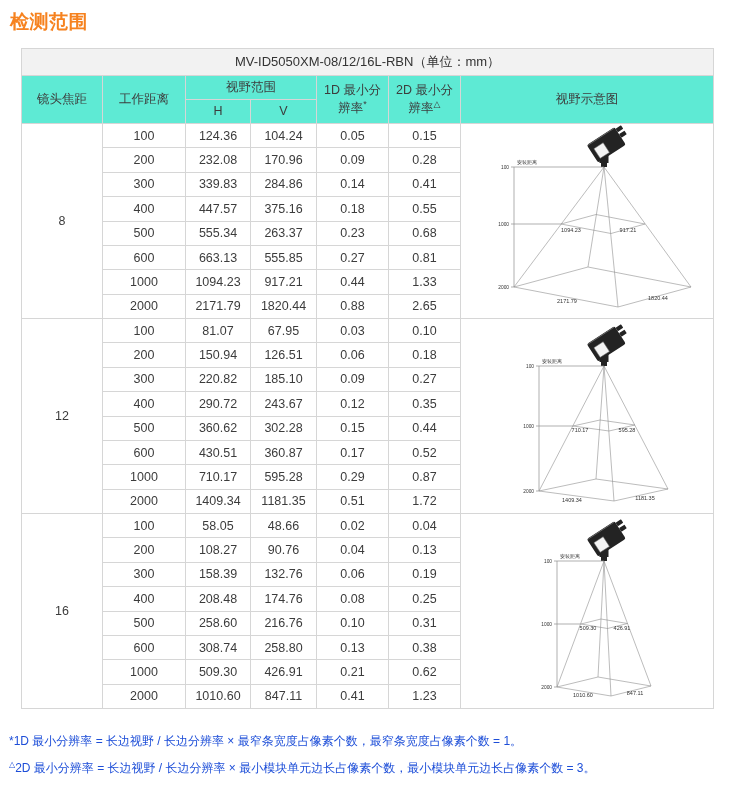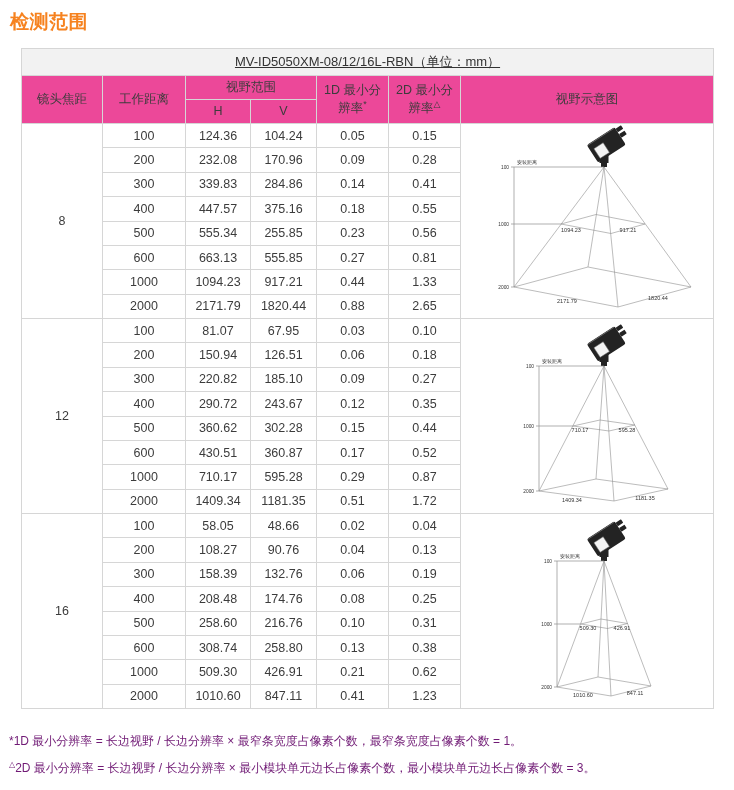--- a/index.html
+++ b/index.html
@@ -30,36 +30,35 @@
     color: #3c3c3c;
     padding: 0;
     overflow: hidden;
   }
   table.spec { border: 1px solid #c9c9c9; }
   tr.title-row th {
     background: #f2f2f2;
     height: 27px;
     font-size: 13px;
     color: #333;
-    text-decoration: underline;
   }
   tr.head-row th {
-    background: #ec4899;
+    background: #5eead4;
     height: 24px;
     line-height: 1.35;
   }
   tr.head-row th sup { font-size: 9px; }
   tbody td { height: 24px; background: #ffffff; }
   td.diagram-cell { padding: 0; }
   td.diagram-cell svg { display: block; }
 
   .footnotes { margin: 20px 0 0 9px; }
   .footnotes p {
     font-size: 12px;
-    color: #701a75;
+    color: #1d4ed8;
     line-height: 24px;
     white-space: nowrap;
   }
   .footnotes sup { font-size: 8px; }
 
   svg text { fill: #333; }
   .frustum-line { fill: none; stroke: #8e8e8e; stroke-width: 0.6; }
   .axis-line { fill: none; stroke: #8e8e8e; stroke-width: 0.7; }
 </style>
 </head>
@@ -156,23 +155,23 @@
       <tr>
           <td>400</td>
           <td>447.57</td>
           <td>375.16</td>
           <td>0.18</td>
           <td>0.55</td>
         </tr>
       <tr>
           <td>500</td>
           <td>555.34</td>
-          <td>255.85</td>
+          <td>263.37</td>
           <td>0.23</td>
-          <td>0.56</td>
+          <td>0.68</td>
         </tr>
       <tr>
           <td>600</td>
           <td>663.13</td>
           <td>555.85</td>
           <td>0.27</td>
           <td>0.81</td>
         </tr>
       <tr>
           <td>1000</td>

